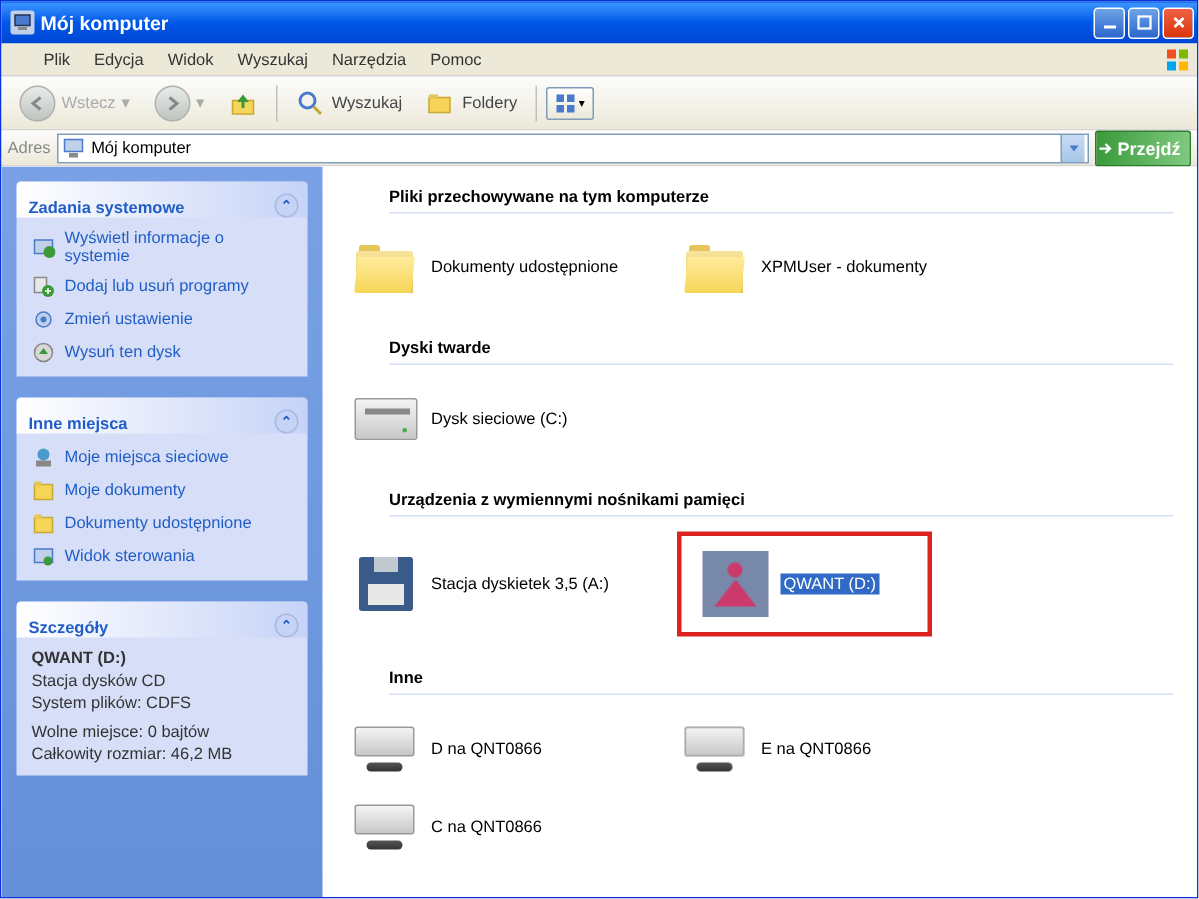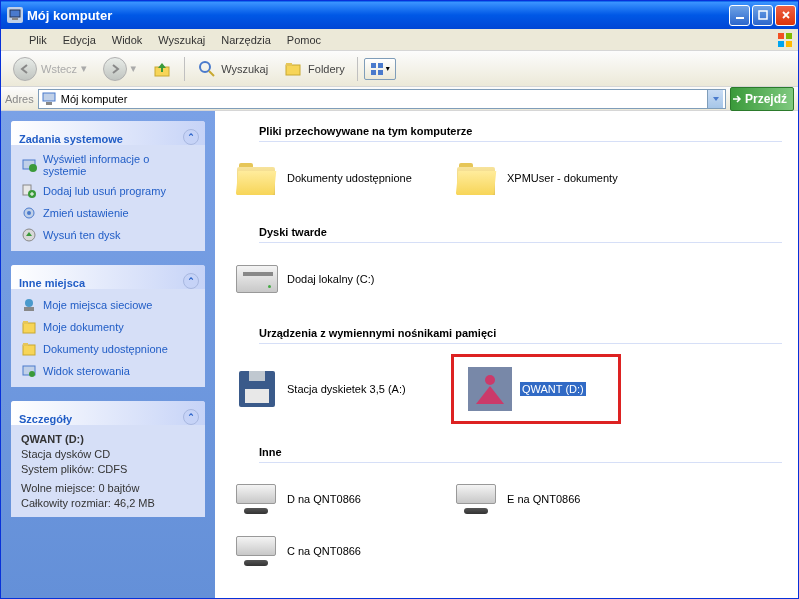--- a/index.html
+++ b/index.html
@@ -348,21 +348,21 @@
 
       <div class="section-header">Dyski twarde</div>
       <div class="items">
         <div class="item">
           <div class="item-icon">
               <div class="drive-icon">
                 <div class="drive-slot"></div>
                 <div class="drive-led"></div>
               </div>
             </div>
-          <span class="item-label">Dodaj lokalny (C:)</span>
+          <span class="item-label">Dysk sieciowe (C:)</span>
         </div>
       </div>
 
       <div class="section-header">Urządzenia z wymiennymi nośnikami pamięci</div>
       <div class="items">
         <div class="item">
           <div class="item-icon">
               <div class="floppy-icon">
                 <div class="floppy-shutter"></div>
                 <div class="floppy-label"></div>

